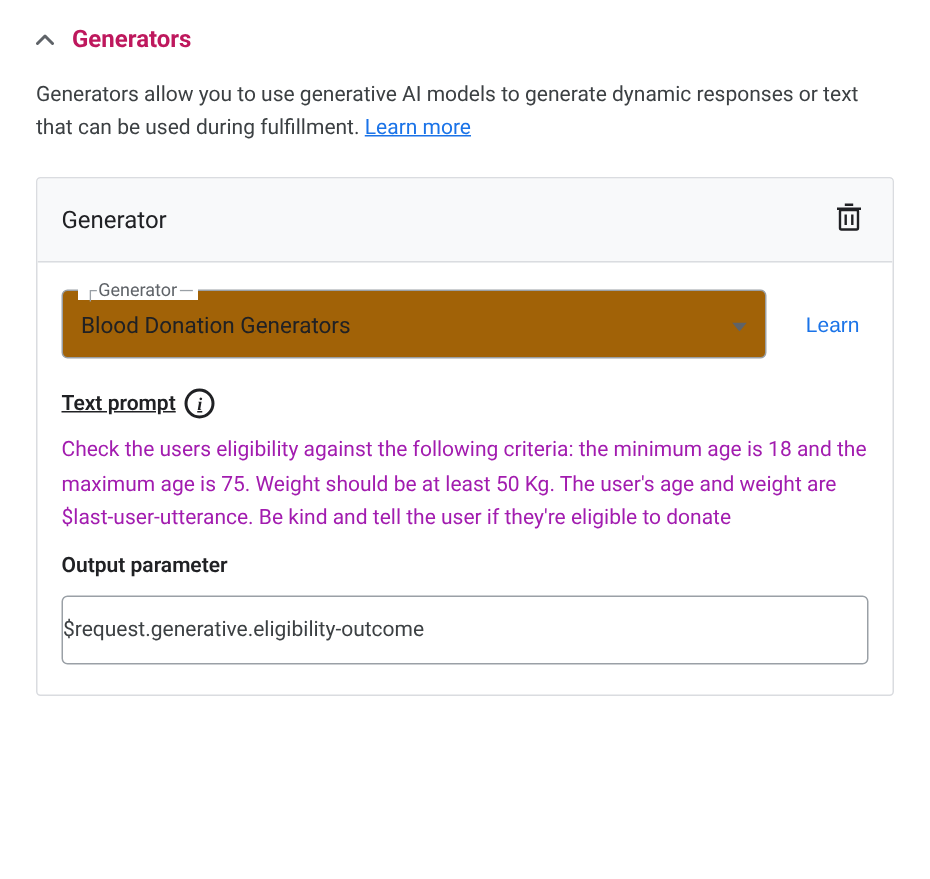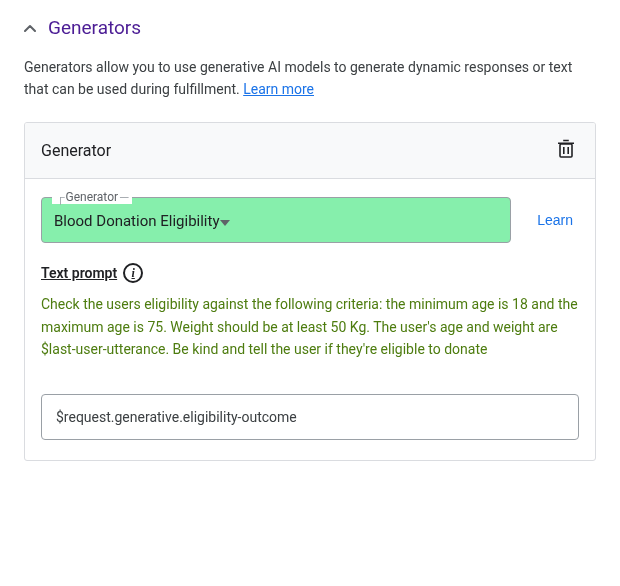--- a/index.html
+++ b/index.html
@@ -12,23 +12,23 @@
       padding: 16px 24px 24px 24px;
     }
     .section-header {
       display: flex;
       align-items: center;
       gap: 12px;
       margin-bottom: 18px;
       cursor: pointer;
     }
     .section-header .title {
-      font-size: 19px;
-      font-weight: 400;
-      color: #4c1d95;
+      font-size: 16px;
+      font-weight: 700;
+      color: #be185d;
     }
     .chevron-up-icon {
       width: 12px;
       height: 12px;
       display: inline-flex;
       align-items: center;
       justify-content: center;
     }
     .description {
       font-size: 14px;
@@ -78,23 +78,23 @@
       margin-bottom: 20px;
     }
     .select-outline {
       position: relative;
       flex: 1;
       border: 1px solid #9aa0a6;
       border-radius: 4px;
       padding: 14px 12px 12px 12px;
       display: flex;
       align-items: center;
-      justify-content: flex-start;
-      cursor: pointer;
-      background: #86efac;
+      justify-content: space-between;
+      cursor: pointer;
+      background: #a16207;
     }
     .select-outline .floating-label {
       position: absolute;
       top: -8px;
       left: 10px;
       background: #fff;
       padding: 0 4px;
       font-size: 12px;
       color: #5f6368;
     }
@@ -136,35 +136,35 @@
       align-items: center;
       justify-content: center;
       font-family: Georgia, serif;
       font-style: italic;
       font-weight: bold;
       font-size: 12px;
       line-height: 1;
     }
     .prompt-text {
       font-size: 14px;
-      color: #4d7c0f;
+      color: #a21caf;
       line-height: 1.6;
-      margin-bottom: 33px;
+      margin-bottom: 12px;
     }
     .output-label {
       font-size: 14px;
       font-weight: 600;
       color: #202124;
       margin-bottom: 12px;
     }
     .output-input {
       width: 100%;
       border: 1px solid #9aa0a6;
       border-radius: 4px;
-      padding: 14px 14px;
+      padding: 14px 0;
       font-size: 14px;
       color: #3c4043;
       font-family: inherit;
       outline: none;
     }
   </style>
 </head>
 <body>
 
 <div class="section-header">
@@ -193,33 +193,34 @@
           <line x1="11.2" y1="8" x2="11.2" y2="15" stroke="#202124" stroke-width="1.6"></line>
         </svg>
       </span>
     </button>
   </div>
 
   <div class="card-body">
     <div class="select-row">
       <div class="select-outline">
         <span class="floating-label"><span class="dash">┌ </span><span>Generator</span><span class="dash"> ─</span></span>
-        <span class="value">Blood Donation Eligibility</span>
+        <span class="value">Blood Donation Generators</span>
         <span>
           <svg width="10" height="6" viewBox="0 0 10 6">
               <path d="M0 0 L5 6 L10 0 Z" fill="#5f6368"></path>
             </svg>
         </span>
       </div>
       <button class="edit-link">Learn</button>
     </div>
 
     <div class="label-row">
       <span class="label">Text prompt</span>
       <span class="info-icon-circle">i</span>
     </div>
 
     <div class="prompt-text">Check the users eligibility against the following criteria: the minimum age is 18 and the maximum age is 75. Weight should be at least 50 Kg. The user's age and weight are $last-user-utterance. Be kind and tell the user if they're eligible to donate</div>
 
+    <div class="output-label">Output parameter</div>
 
     <input type="text" class="output-input" value="$request.generative.eligibility-outcome" style="">
   </div>
 </div>
 
 </body></html>

